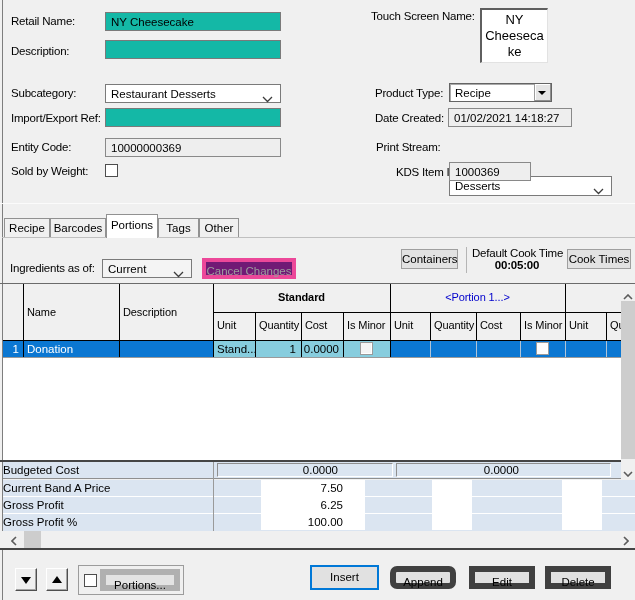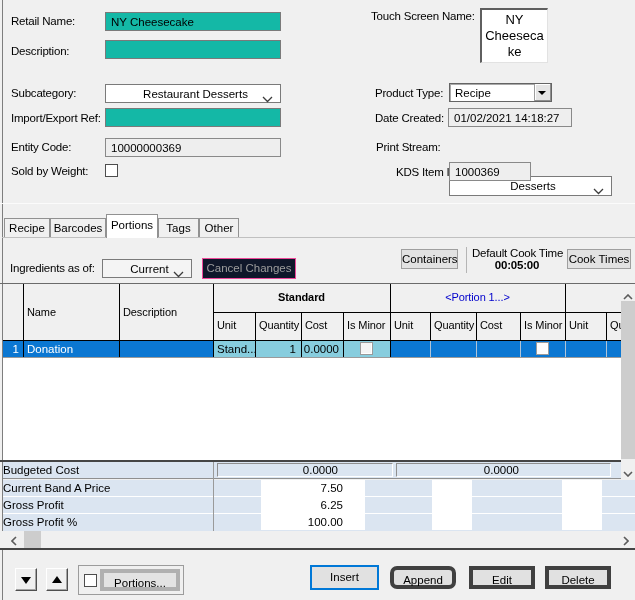--- a/index.html
+++ b/index.html
@@ -3,59 +3,59 @@
 <meta charset="utf-8">
 <style>
   * { margin:0; padding:0; box-sizing:border-box; }
   html,body { width:635px; height:600px; }
   body { font-family:"Liberation Sans", sans-serif; font-size:11.5px; color:#000; }
   .screen { position:relative; width:635px; height:600px; background:#f0f0f0; overflow:hidden; }
   .abs { position:absolute; }
   .lbl { position:absolute; white-space:nowrap; letter-spacing:-0.2px; }
   .tbox { position:absolute; background:#14b8a6; border:1px solid #7a7a7a; line-height:17px; padding:1px 0 0 5px; white-space:nowrap; overflow:hidden; }
   .tbox.ro { background:#eeeeee; border-color:#898989; }
-  .combo { position:absolute; background:#fff; border:1px solid #7a7a7a; line-height:17px; padding:1px 0 8px 5px; white-space:nowrap;text-align:center; }
+  .combo { position:absolute; background:#fff; border:1px solid #7a7a7a; line-height:17px; padding:1px 0 8px 5px; white-space:nowrap; }
   .combo .chev { position:absolute; right:7px; top:50%; margin-top:-3px; }
   
   .vline-left { position:absolute; left:2px; top:0; width:1px; height:600px; background:#7e7e7e; }
   .hdivider { position:absolute; left:0; top:203px; width:635px; height:1px; background:#848484; border-bottom:1px solid #fbfbfb; }
   
   .tsn-box { position:absolute; left:480px; top:8px; width:68px; height:55px; background:#fff;
              border-top:2px solid #5f5f5f; border-left:2px solid #5f5f5f; border-right:1px solid #e2e2e2; border-bottom:1px solid #e2e2e2;
              text-align:center; font-size:13px; line-height:16px; padding-top:2px; }
   
   .combo-classic { position:absolute; left:449px; top:83px; width:103px; height:19px; background:#fff; border:1px solid #646464; box-shadow: inset 1px 1px 0 #a9a9a9; line-height:16px; padding:1px 0 0 5px; }
   .combo-classic .btn { position:absolute; right:0; top:0; width:17px; height:17px; background:#e5e5e5; border-left:1px solid #9d9d9d; box-shadow: inset -1px -1px 0 #8e8e8e, inset 1px 1px 0 #ffffff; }
   .combo-classic .tri { position:absolute; right:5px; top:7px; width:0; height:0; border-left:4px solid transparent; border-right:4px solid transparent; border-top:4px solid #000; }
   
   .chk { position:absolute; width:13px; height:13px; background:#fff; border:1px solid #4d4d4d; }
   
   .tab { position:absolute; top:218px; height:19px; background:#f0f0f0; border:1px solid #919191; border-bottom:none; text-align:center; line-height:18px; }
   .tab.active { top:214px; height:24px; background:#fff; line-height:20px; z-index:3; }
   .tabpanel-top { position:absolute; left:2px; top:237px; width:633px; height:1px; background:#c0c0c0; }
   
   .btn-flat { position:absolute; background:#e2e2e2; border:1px solid #9f9f9f; text-align:center; white-space:nowrap; }
-  .btn-disabled { position:absolute; background:#0f172a; border:1px solid #ec4899; color:#9d9d9d; text-align:center; }
+  .btn-disabled { position:absolute; background:#701a75; border:4px solid #ec4899; color:#9d9d9d; text-align:center; }
   
   .grid-line { position:absolute; background:#000; }
   .hdr-cell { position:absolute; background:#f0f0f0; }
   .hdr-text { position:absolute; white-space:nowrap; font-size:11px; letter-spacing:-0.1px; }
   .cell { position:absolute; line-height:15px; padding-top:1px; white-space:nowrap; overflow:hidden; }
   .gchk { position:absolute; width:13px; height:13px; background:#f4f4f4; border:1px solid #9a9a9a; box-shadow: inset -1px -1px 0 #ffffff; }
   
   .sb-track { position:absolute; background:#f0f0f0; }
   .sb-thumb { position:absolute; background:#cdcdcd; }
   .sb-chev { position:absolute; }
   
   .sum-row { position:absolute; background:#dbe5f1; }
   .sum-lbl { position:absolute; white-space:nowrap; }
   .sum-box { position:absolute; background:#dbe5f1; border-top:1px solid #8f8f8f; border-left:1px solid #8f8f8f; border-right:1px solid #ffffff; border-bottom:1px solid #ffffff; text-align:right; line-height:12px; }
   .sum-white { position:absolute; background:#ffffff; text-align:right; line-height:16px; }
   
-  .btn-win { position:absolute; background:#e1e1e1; border:4px solid #404040; text-align:center; white-space:nowrap; }
+  .btn-win { position:absolute; background:#e1e1e1; border:6px solid #404040; text-align:center; white-space:nowrap; }
   .btn-arrow { position:absolute; width:22px; height:23px; background:#f0f0f0; border:1px solid; border-color:#ffffff #4f4f4f #4f4f4f #ffffff; box-shadow: inset -1px -1px 0 #a5a5a5; }
   .tri-down { position:absolute; left:50%; top:50%; margin:-3px 0 0 -5px; width:0; height:0; border-left:5px solid transparent; border-right:5px solid transparent; border-top:7px solid #000; }
   .tri-up { position:absolute; left:50%; top:50%; margin:-4px 0 0 -5px; width:0; height:0; border-left:5px solid transparent; border-right:5px solid transparent; border-bottom:7px solid #000; }
 </style>
 </head>
 <body>
 
 <div class="screen">
 
   <div class="vline-left"></div>

